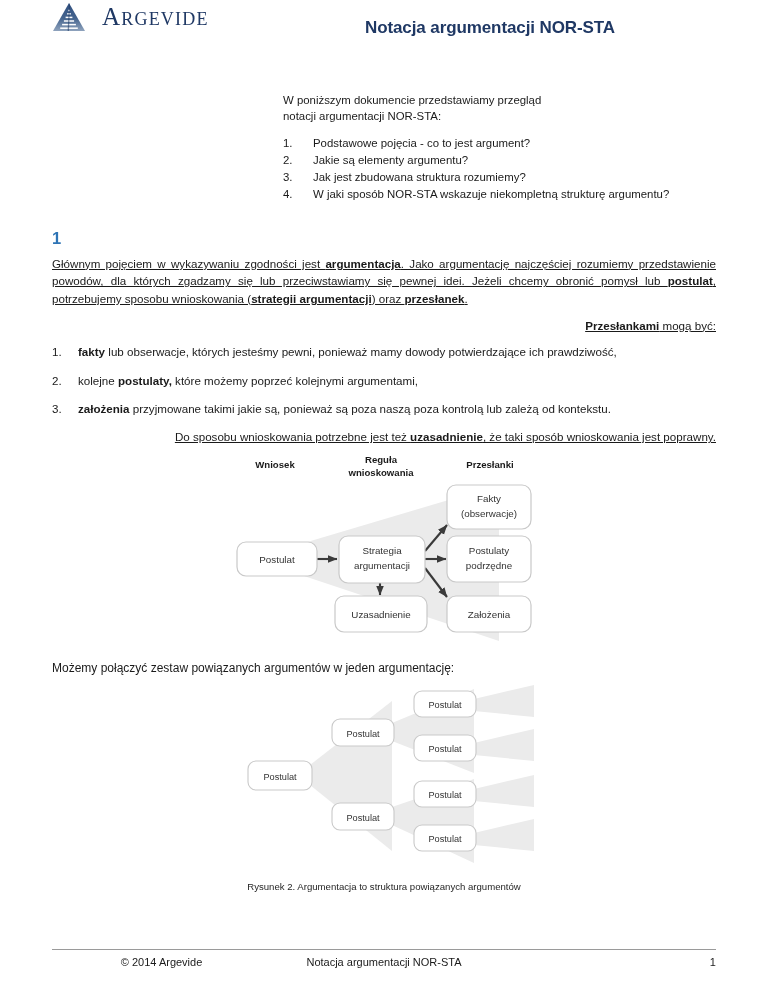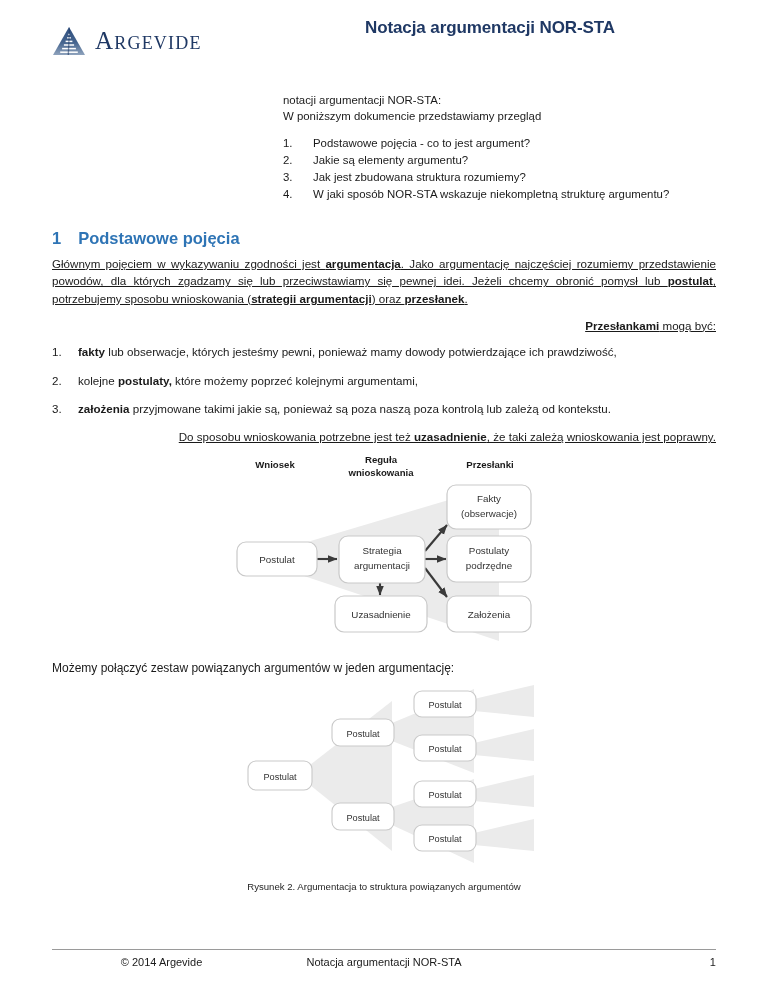--- a/index.html
+++ b/index.html
@@ -23,22 +23,22 @@
   
   .header {
     position: relative;
     height: 78px;
     display: flex;
     align-items: flex-start;
   }
   .logo-block {
     display: flex;
     align-items: center;
-    gap: 9px;
-    padding-top: 26px;
+    gap: 16px;
+    padding-top: 2px;
     width: 230px;
     flex: none;
   }
   .logo-mark { width: 34px; height: 30px; display: block; flex: none; }
   .logo-word {
     font-family: "Liberation Serif", serif;
     font-size: 25px;
     letter-spacing: 1.2px;
     color: #1F3864;
     font-variant: small-caps;
@@ -164,22 +164,22 @@
           </g>
           <polygon points="17,1 18.0,3 17,29 15.6,29" fill="#1b3763" opacity="0.55"></polygon>
         </g>
       </svg>
       <span class="logo-word">Argevide</span>
     </div>
     <div class="doc-title">Notacja argumentacji NOR-STA</div>
   </div>
 
   <div class="intro">
+    <div>W poniższym dokumencie przedstawiamy przegląd</div>
     <div>notacji argumentacji NOR-STA:</div>
-    <div>W poniższym dokumencie przedstawiamy przegląd</div>
   </div>
 
   <div class="intro-list">
     <div class="li">
       <span class="num">1.</span>
       <span>Podstawowe pojęcia - co to jest argument?</span>
     </div>
     <div class="li">
       <span class="num">2.</span>
       <span>Jakie są elementy argumentu?</span>
@@ -189,21 +189,20 @@
       <span>Jak jest zbudowana struktura rozumiemy?</span>
     </div>
     <div class="li">
       <span class="num">4.</span>
       <span>W jaki sposób NOR-STA wskazuje niekompletną strukturę argumentu?</span>
     </div>
   </div>
 
   <h1 class="section">
     <span>1</span>
-    <span>Podstawowe pojęcia</span>
   </h1>
 
   <p class="body"><span>Głównym pojęciem w wykazywaniu zgodności jest </span><b>argumentacja</b><span>. Jako argumentację najczęściej rozumiemy przedstawienie powodów, dla których zgadzamy się lub przeciwstawiamy się pewnej idei. Jeżeli chcemy obronić pomysł lub </span><b>postulat</b><span>, potrzebujemy sposobu wnioskowania (</span><b>strategii argumentacji</b><span>) oraz </span><b>przesłanek</b><span>.</span></p>
 
   <p class="body nojust lead"><b>Przesłankami</b><span> mogą być:</span></p>
 
   <ol class="prem">
     <li>
       <span class="num">1.</span>
       <span><b>fakty</b><span> lub obserwacje, których jesteśmy pewni, ponieważ mamy dowody potwierdzające ich prawdziwość,</span></span>
@@ -211,21 +210,21 @@
     <li>
       <span class="num">2.</span>
       <span><span>kolejne </span><b>postulaty,</b><span> które możemy poprzeć kolejnymi argumentami,</span></span>
     </li>
     <li>
       <span class="num">3.</span>
       <span><b>założenia</b><span> przyjmowane takimi jakie są, ponieważ są poza naszą poza kontrolą lub zależą od kontekstu.</span></span>
     </li>
   </ol>
 
-  <p class="body nojust"><span>Do sposobu wnioskowania potrzebne jest też </span><b>uzasadnienie</b><span>, że taki zależą wnioskowania jest poprawny.</span></p>
+  <p class="body nojust"><span>Do sposobu wnioskowania potrzebne jest też </span><b>uzasadnienie</b><span>, że taki sposób wnioskowania jest poprawny.</span></p>
 
 
   <div class="figure">
     <svg width="330" height="190" viewBox="0 0 330 190">
       <defs>
         <marker id="arw" viewBox="0 0 10 10" refX="8.6" refY="5" markerWidth="5.2" markerHeight="5.2" orient="auto-start-reverse">
           <path d="M 0 1.4 L 9 5 L 0 8.6 z" fill="#3A3A3A"></path>
         </marker>
       </defs>
 

